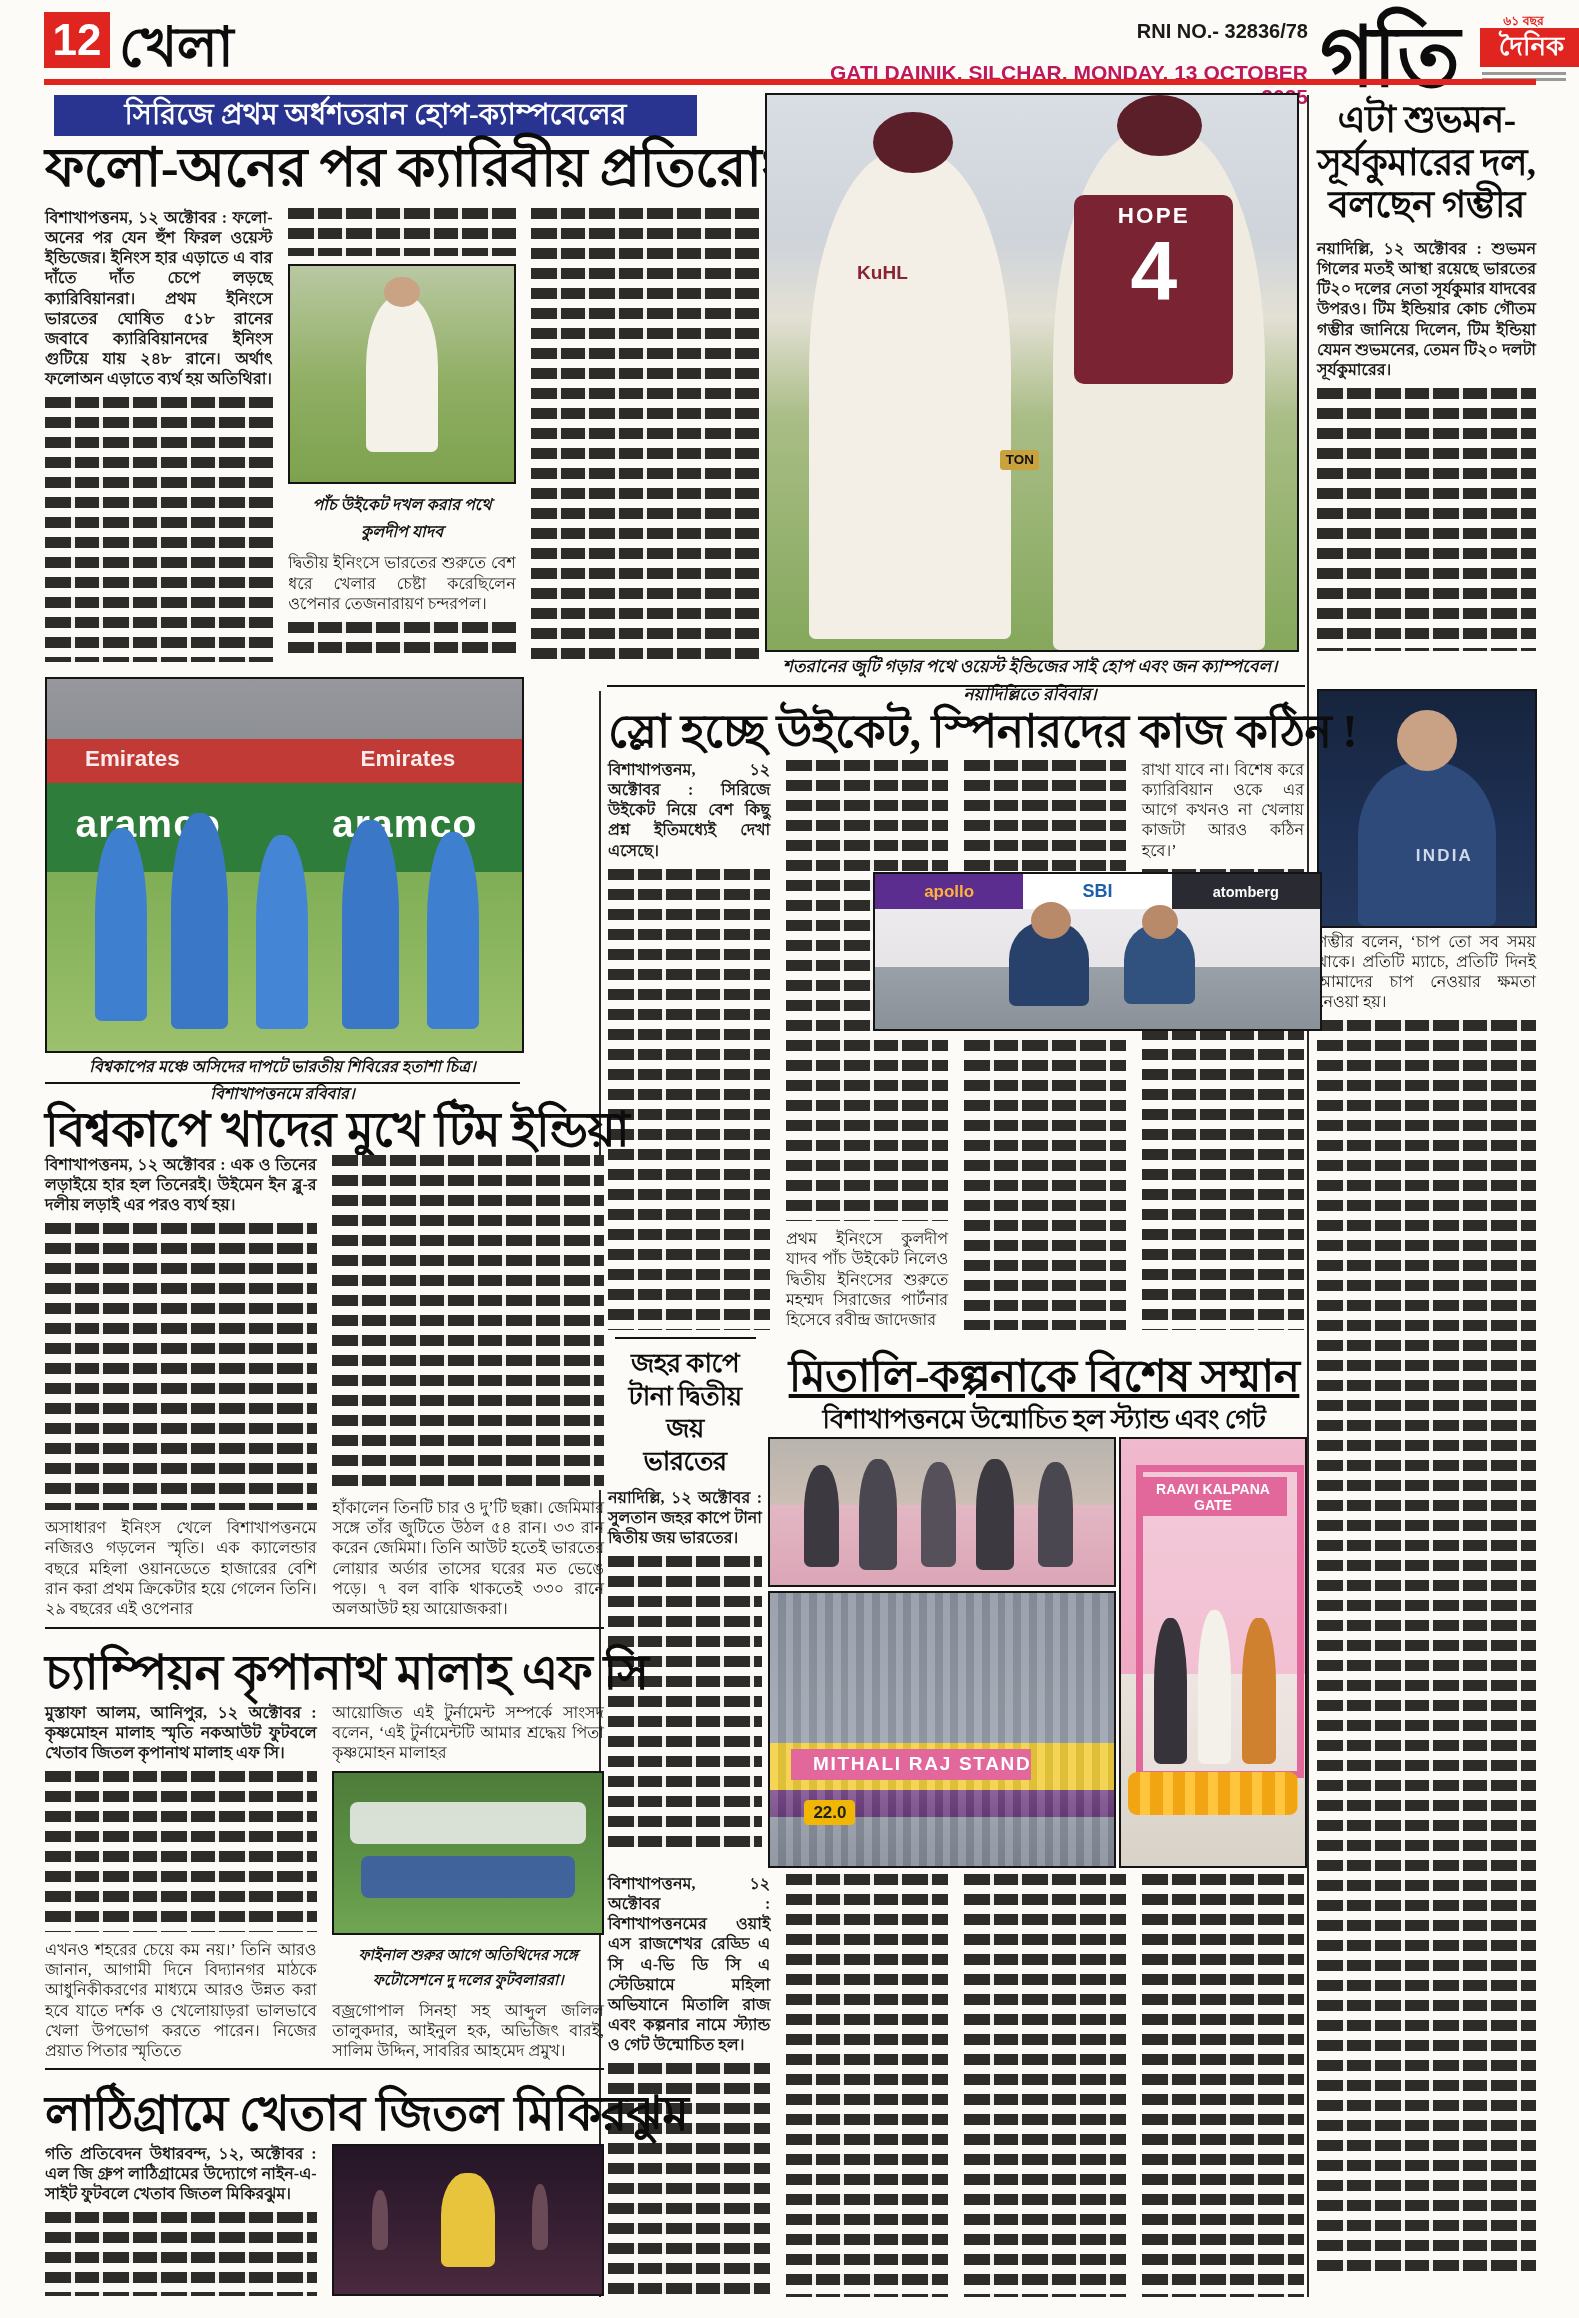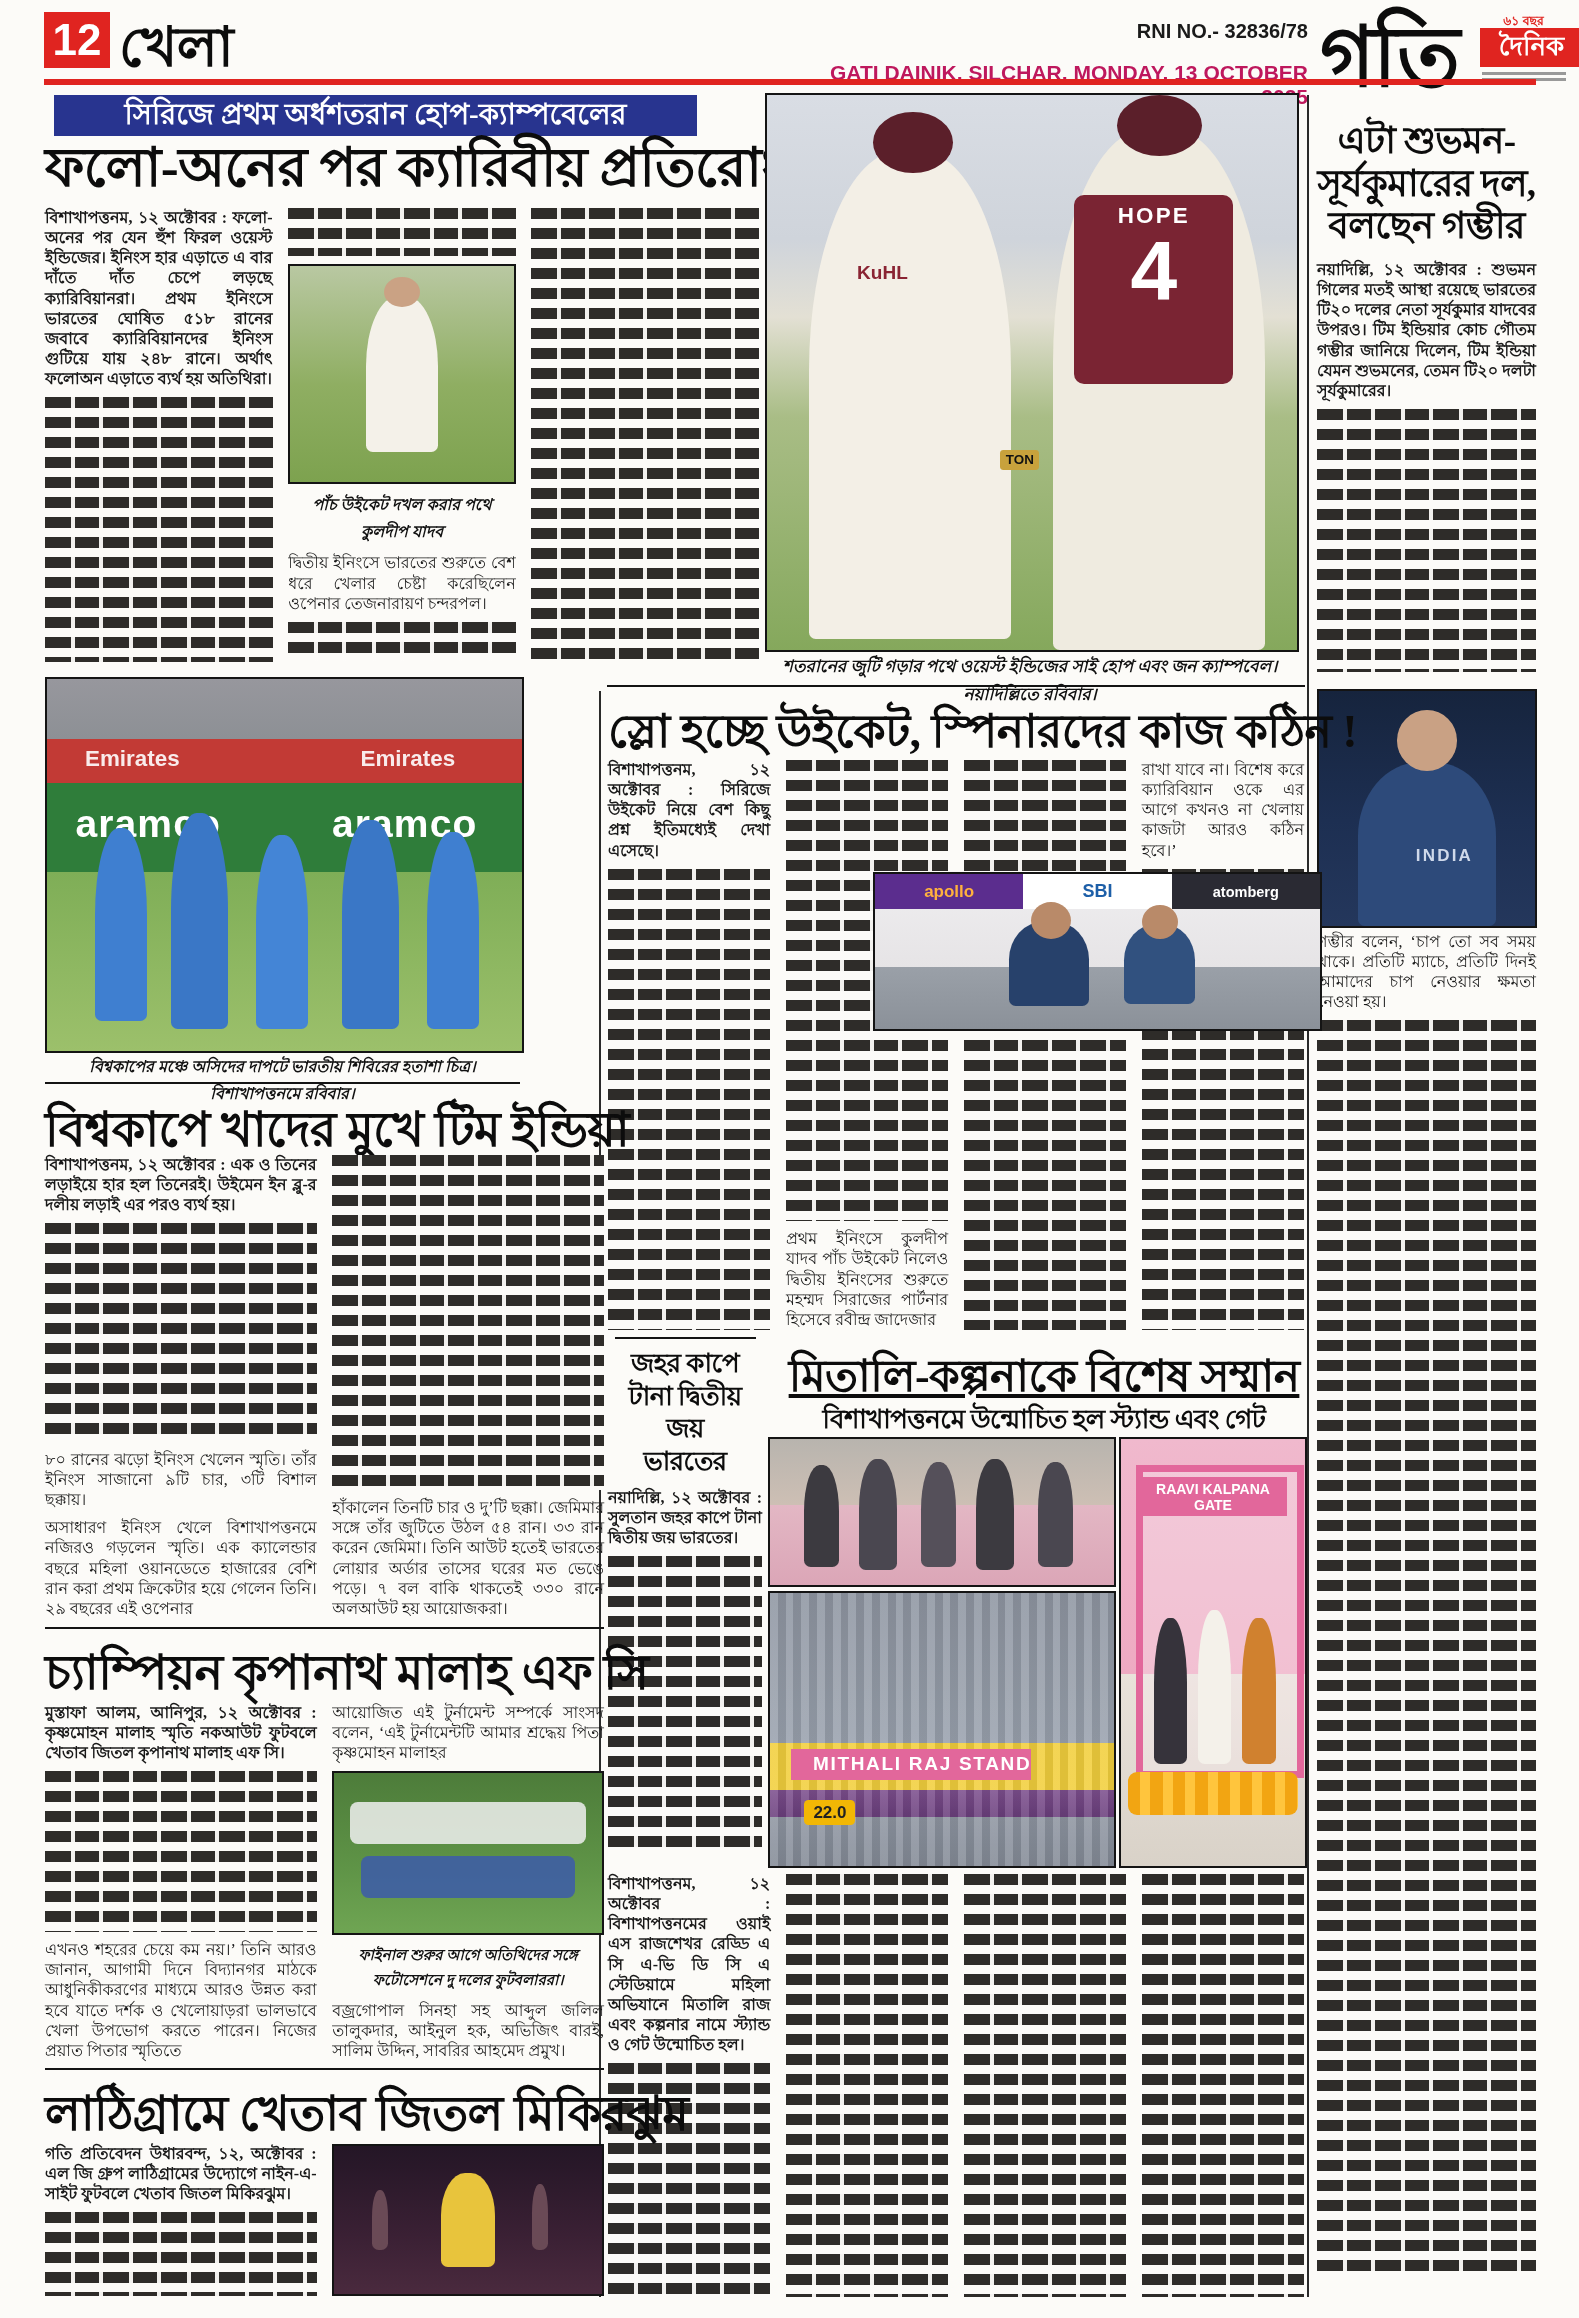--- a/index.html
+++ b/index.html
@@ -83,21 +83,21 @@
     </div>
     <div class="abs" style="left:44%;top:64%;background:#c8a23c;color:#111;font:800 13.4px 'Liberation Sans',sans-serif;padding:2.2px 5.6px;border-radius:3.4px;">TON</div>
   </div>
   <div class="abs cap" style="left:765px;top:653px;width:530px;">শতরানের জুটি গড়ার পথে ওয়েস্ট ইন্ডিজের সাই হোপ এবং জন ক্যাম্পবেল। নয়াদিল্লিতে রবিবার।</div>
 
   <div class="abs rule" style="left:607px;top:685px;width:698px;height:2.2px;"></div>
 
   <div class="abs vrule" style="left:1307px;top:95px;height:2202px;"></div>
 
   <div class="abs" style="left:1317px;top:99px;width:219px;">
-    <div class="hl headline-c" style="font-size:37px;line-height:1.15;margin-top:21px;">এটা শুভমন-</div>
+    <div class="hl headline-c" style="font-size:37px;line-height:1.15;">এটা শুভমন-</div>
     <div class="hl headline-c" style="font-size:37px;line-height:1.15;">সূর্যকুমারের দল,</div>
     <div class="hl headline-c" style="font-size:37px;line-height:1.15;">বলছেন গম্ভীর</div>
     <div class="body lead-b" style="margin-top:12.3px;">নয়াদিল্লি, ১২ অক্টোবর : শুভমন গিলের মতই আস্থা রয়েছে ভারতের টি২০ দলের নেতা সূর্যকুমার যাদবের উপরও। টিম ইন্ডিয়ার কোচ গৌতম গম্ভীর জানিয়ে দিলেন, টিম ইন্ডিয়া যেমন শুভমনের, তেমন টি২০ দলটা সূর্যকুমারের।</div>
     <div class="fill" style="height:263px;margin-top:7.8px;"></div>
   </div>
   <div class="abs ph" style="left:1317px;top:689px;width:216px;height:235px;background:linear-gradient(180deg,#16243d 0%,#1d2f52 55%,#24375c 100%);">
     <div class="blob" style="left:18%;top:30%;width:64%;height:70%;background:#2d4a7a;"></div>
     <div class="blob" style="left:36%;top:8%;width:28%;height:26%;border-radius:50%;background:#c9a184;"></div>
     <div class="abs boardtxt" style="left:30%;top:66%;font-size:17px;letter-spacing:2.2px;color:#cfd9ea;padding-left:32px;">INDIA</div>
   </div>
@@ -159,21 +159,20 @@
     <div class="blob" style="left:56%;top:32%;width:16%;height:52%;background:#31517f;"></div>
     <div class="blob" style="left:60%;top:20%;width:8%;height:22%;border-radius:50%;background:#b98a69;"></div>
   </div>
 
   <div class="abs hl" style="left:45px;top:1093px;width:559px;font-size:48px;white-space:nowrap;">বিশ্বকাপে খাদের মুখে টিম ইন্ডিয়া</div>
 
   <div class="abs cols" style="left:45px;top:1155px;width:559px;height:464px;">
     <div class="col">
       <div class="body lead-b">বিশাখাপত্তনম, ১২ অক্টোবর : এক ও তিনের লড়াইয়ে হার হল তিনেরই। উইমেন ইন ব্লু-র দলীয় লড়াই এর পরও ব্যর্থ হয়।</div>
       <div class="fill" style="flex:1;"></div>
-      <div class="body">৮০ রানের ঝড়ো ইনিংস খেলেন স্মৃতি। তাঁর ইনিংস সাজানো ৯টি চার, ৩টি বিশাল ছক্কায়।</div>
       <div class="body">অসাধারণ ইনিংস খেলে বিশাখাপত্তনমে নজিরও গড়লেন স্মৃতি। এক ক্যালেন্ডার বছরে মহিলা ওয়ানডেতে হাজারের বেশি রান করা প্রথম ক্রিকেটার হয়ে গেলেন তিনি। ২৯ বছরের এই ওপেনার</div>
     </div>
     <div class="col">
       <div class="fill" style="flex:1;"></div>
       <div class="body">হাঁকালেন তিনটি চার ও দু’টি ছক্কা। জেমিমার সঙ্গে তাঁর জুটিতে উঠল ৫৪ রান। ৩৩ রান করেন জেমিমা। তিনি আউট হতেই ভারতের লোয়ার অর্ডার তাসের ঘরের মত ভেঙে পড়ে। ৭ বল বাকি থাকতেই ৩৩০ রানে অলআউট হয় আয়োজকরা।</div>
     </div>
   </div>
 
   <div class="abs rule" style="left:615px;top:1337px;width:141px;height:1.7px;"></div>
   <div class="abs" style="left:608px;top:1348px;width:154px;">

